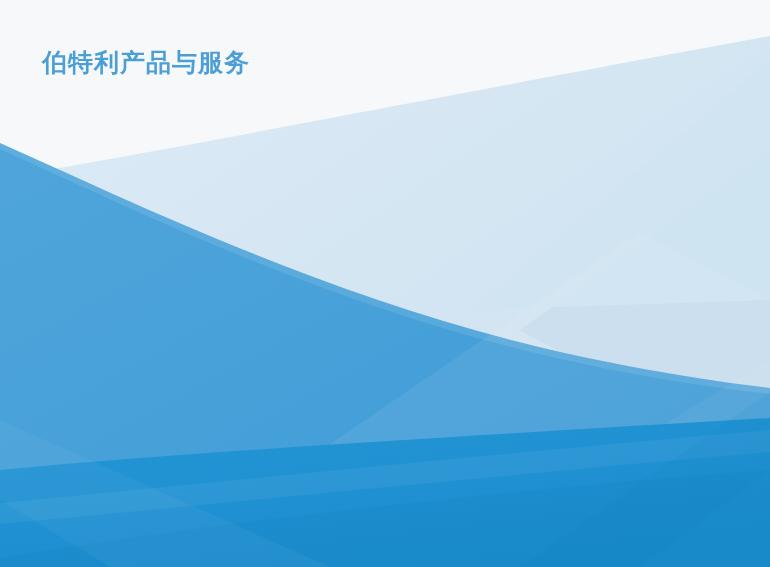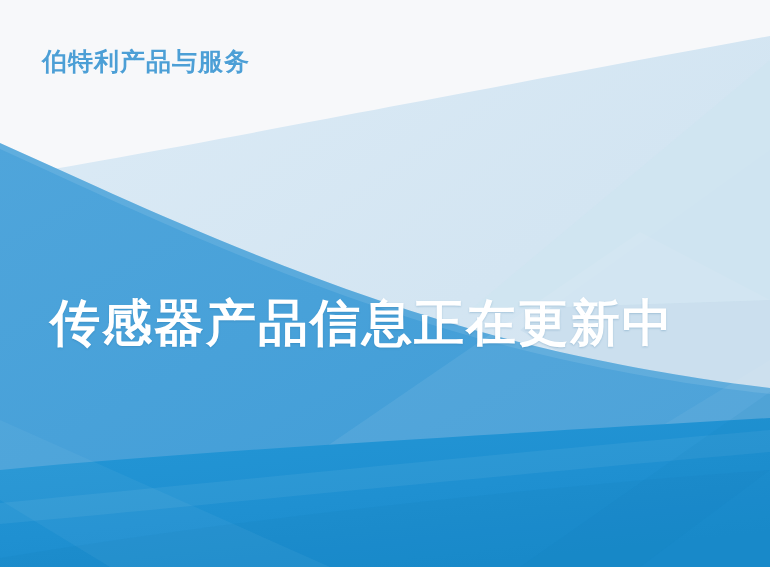--- a/index.html
+++ b/index.html
@@ -27,21 +27,20 @@
     width: 770px;
     height: 567px;
     display: block;
   }
 
   .banner-content {
     position: absolute;
     inset: 0;
     width: 770px;
     height: 567px;
-    font-family: Liberation Serif, serif;
   }
 
   
   .header-title {
     position: absolute;
     left: 42px;
     top: 48px;
     font-size: 25px;
     font-weight: 700;
     letter-spacing: 1px;
@@ -127,17 +126,16 @@
     <path fill="#ffffff" opacity="0.045" d="M0,420 L330,567 L110,567 L0,500 Z"></path>
 
     <path fill="#ffffff" opacity="0.10" d="M0,143 C120,196 330,300 560,352 C650,372 720,382 770,388 L770,394
              C715,388 645,378 556,358 C326,306 118,202 0,149 Z"></path>
   </svg>
 
   <div class="banner-content">
 
     <div class="header-title">伯特利产品与服务</div>
 
-    <div class="headline">传感器产品信息正在更新中</div>
 
 
   </div>
 </div>
 
 </body></html>

